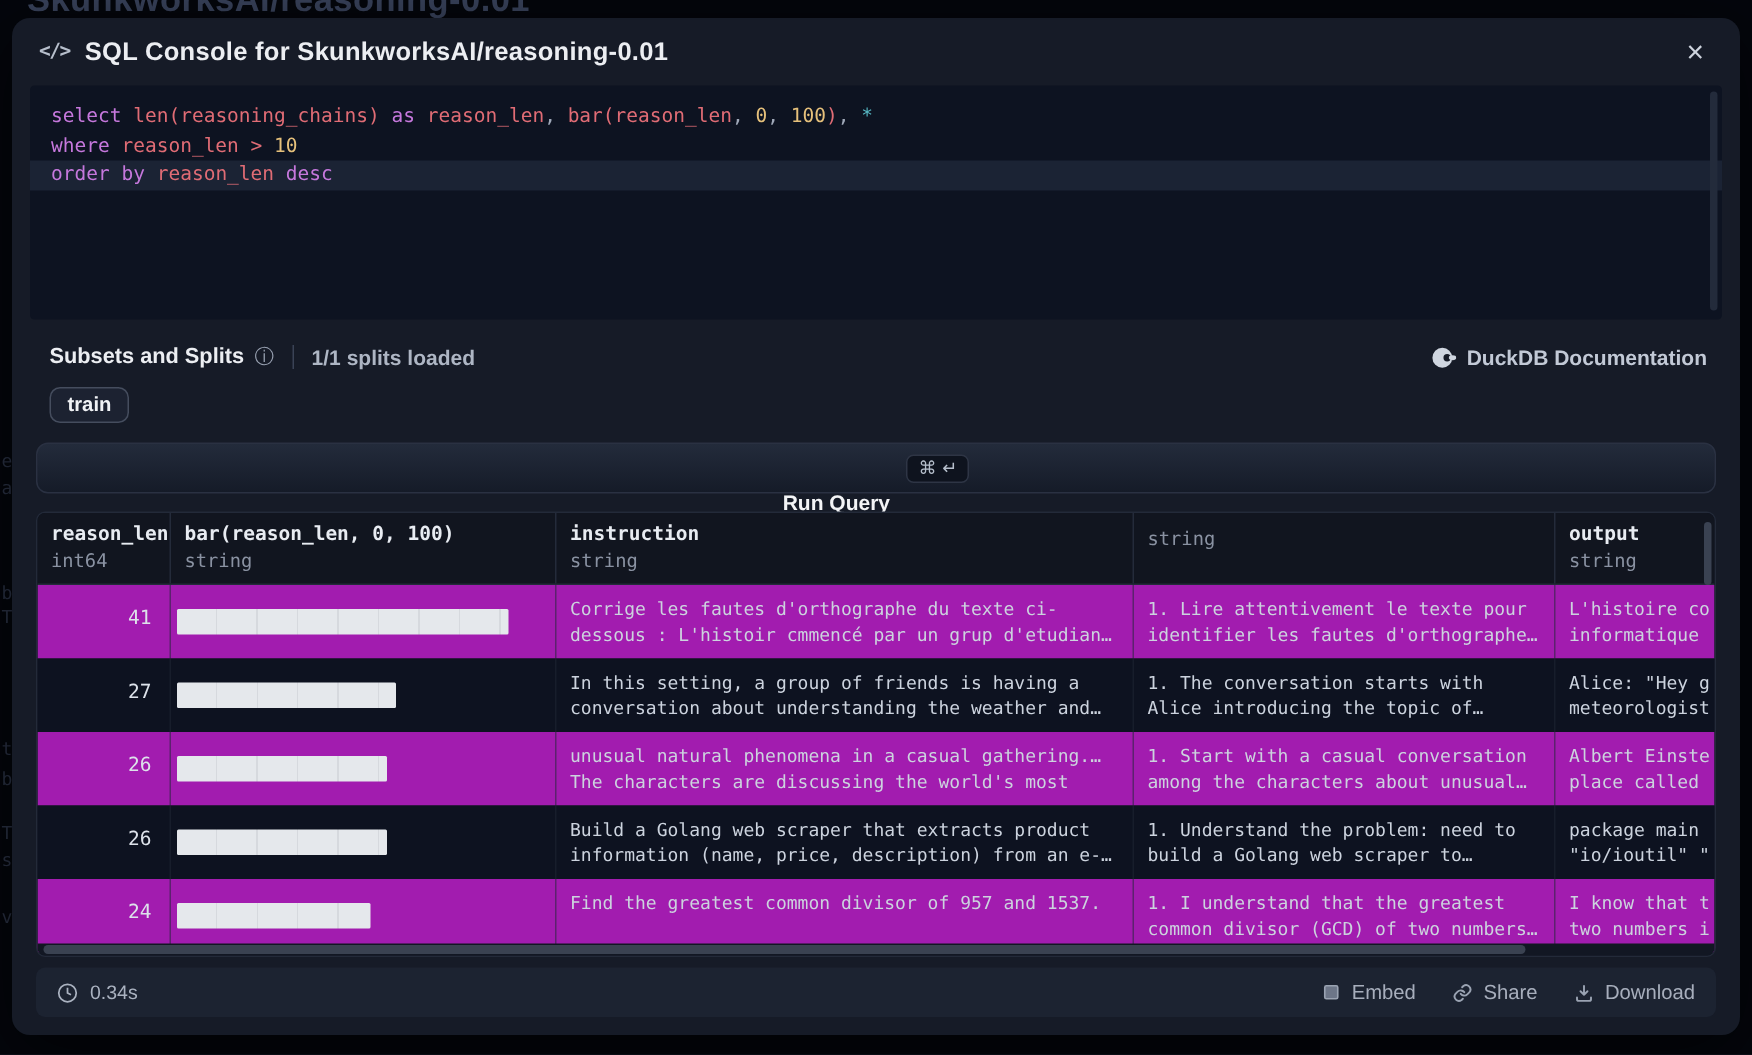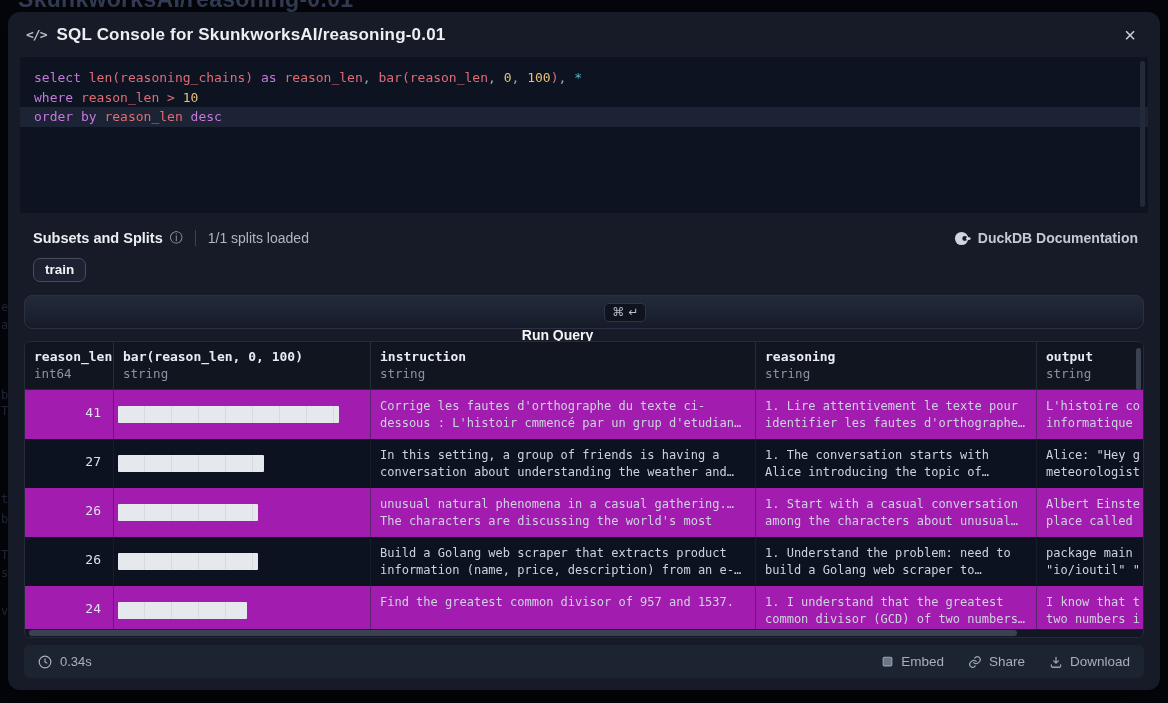--- a/index.html
+++ b/index.html
@@ -57,21 +57,21 @@
     position:absolute; right:3px; top:4px; width:5px; height:146px;
     background:#232b3b; border-radius:3px;
   }
   
   .subsets-row {
     margin:15px 22px 0 25px; display:flex; align-items:center; height:20px;
   }
   .subsets-title { font-size:14.5px; font-weight:bold; color:#eceef2; }
   .info-icon { color:#98a1b1; font-size:13px; margin-left:7px; }
   .vdivider { width:1px; height:16px; background:#3a4356; margin:0 12px; }
-  .splits-status { font-size:14px; color:#aeb6c4; }
+  .splits-status { font-size:14px; color:#aeb6c4;font-weight:bold; }
   .docs-link {
     margin-left:auto; display:flex; align-items:center; gap:7px;
     color:#c2c9d6; font-size:14px; font-weight:bold; text-decoration:none; cursor:pointer;
   }
   
   .chips { margin:10px 25px 0; display:flex; gap:8px; }
   .chip {
     background:#1c2231; border:1px solid #454d5e; border-radius:7px;
     color:#f0f2f5; font-size:13.5px; font-weight:bold; padding:3px 11px 4px;
     cursor:pointer; font-family:"Liberation Sans", sans-serif;
@@ -203,21 +203,20 @@
         </div>
         <div class="th" style="width: 257px; flex: 0 0 257px;">
           <div class="cname">bar(reason_len, 0, 100)</div>
           <div class="ctype">string</div>
         </div>
         <div class="th" style="width: 385px; flex: 0 0 385px;">
           <div class="cname">instruction</div>
           <div class="ctype">string</div>
         </div>
         <div class="th" style="width: 281px; flex: 0 0 281px;">
-          <div class="cname">reasoning</div>
           <div class="ctype">string</div>
         </div>
         <div class="th" style="width: 108px; flex: 0 0 108px;">
           <div class="cname">output</div>
           <div class="ctype">string</div>
         </div>
       </div>
     <div id="tbody">
         <div class="trow odd">
           <div class="td td-num" style="flex: 0 0 89px;">41</div>

